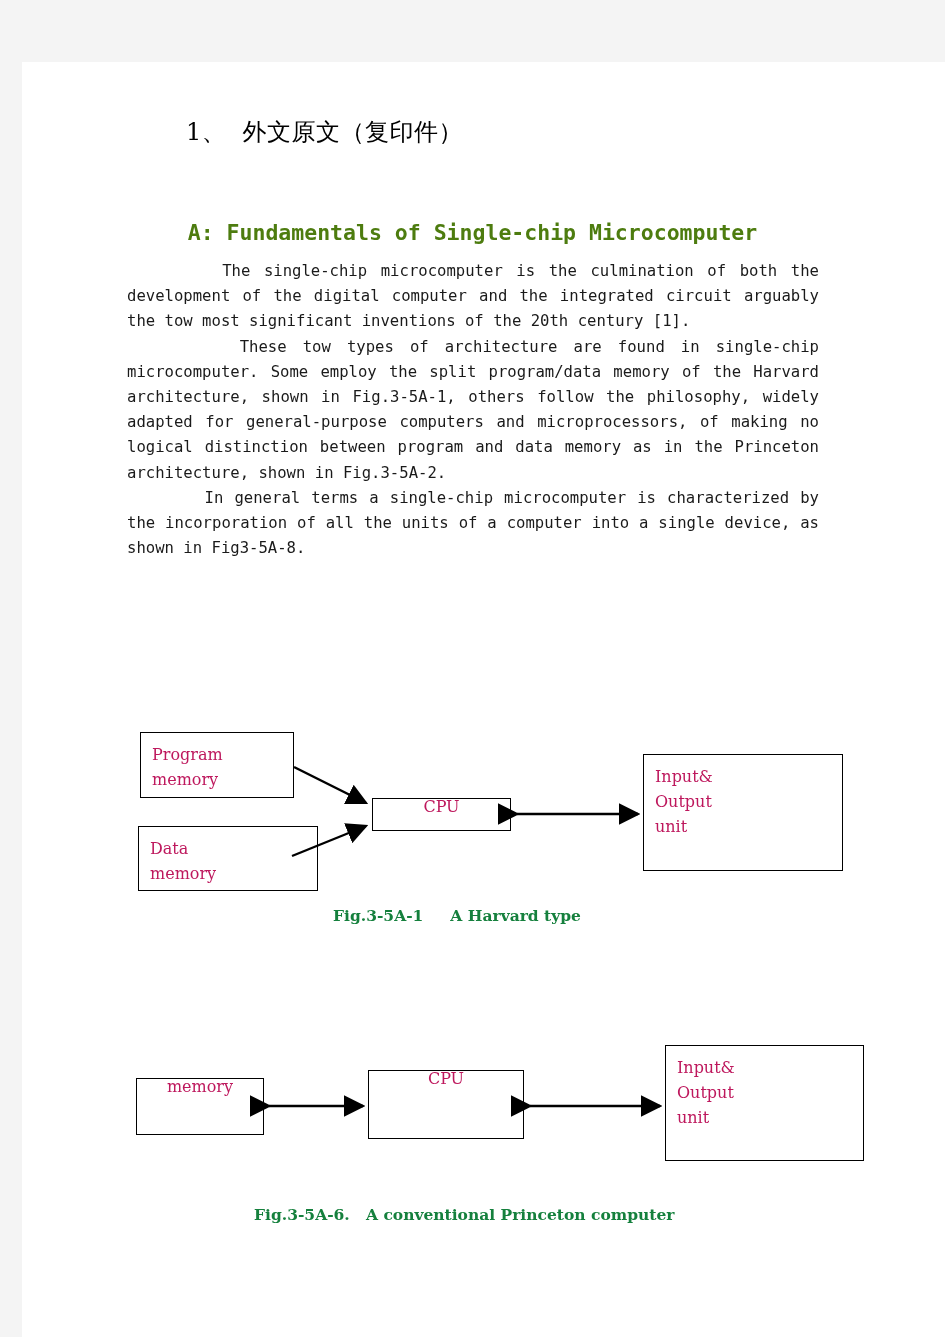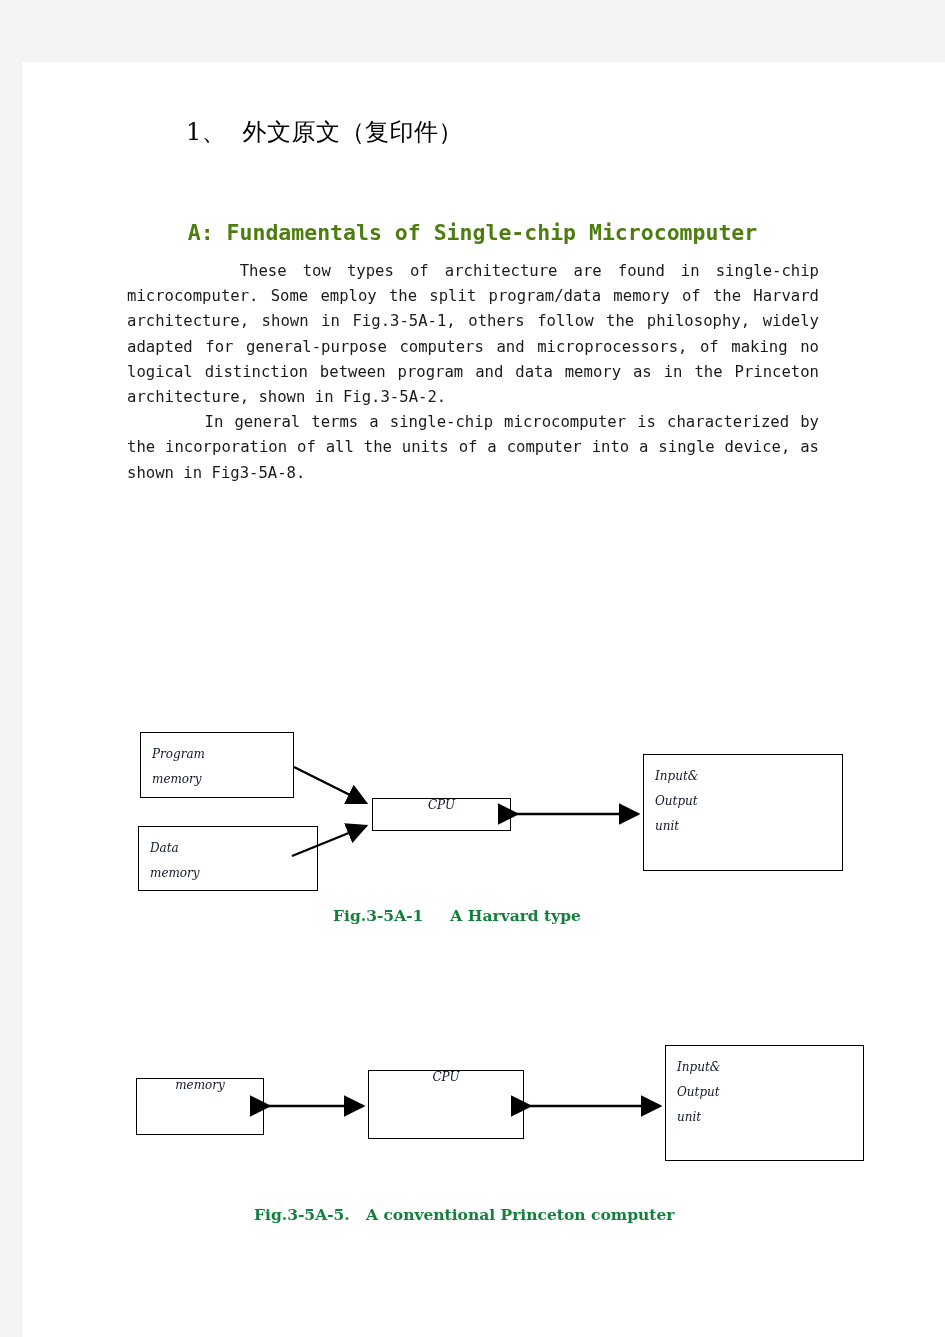--- a/index.html
+++ b/index.html
@@ -71,23 +71,22 @@
     word-spacing: 0px;
   }
 
   
   .fig-box {
     position: absolute;
     box-sizing: border-box;
     border: 1.5px solid #000;
     background: #fff;
     font-family: "DejaVu Serif", "Liberation Serif", serif;
-    font-size: 12px;
-    color: #0f172a;
-    font-style: italic;
+    font-size: 16px;
+    color: #be185d;
   }
   .fig-box .lines {
     padding: 9px 0 0 11px;
     line-height: 25px;
     white-space: pre-line;
   }
   .fig-box.centered {
     display: flex;
     align-items: flex-start;
     justify-content: center;
@@ -115,20 +114,21 @@
 <body>
 
 <div id="page">
   <div class="canvas">
 
     <div class="cn-heading">1、  外文原文（复印件）</div>
 
     <div class="doc-title">A: Fundamentals of Single-chip Microcomputer</div>
 
     <div class="body-block">
+      <p class="para">       The single-chip microcomputer is the culmination of both the development of the digital computer and the integrated circuit arguably the tow most significant inventions of the 20th century [1].</p>
       <p class="para">       These tow types of architecture are found in single-chip microcomputer. Some employ the split program/data memory of the Harvard architecture, shown in Fig.3-5A-1, others follow the philosophy, widely adapted for general-purpose computers and microprocessors, of making no logical distinction between program and data memory as in the Princeton architecture, shown in Fig.3-5A-2.</p>
       <p class="para">       In general terms a single-chip microcomputer is characterized by the incorporation of all the units of a computer into a single device, as shown in Fig3-5A-8.</p>
     </div>
 
     <div>
 
       <div class="fig-box" style="left:140px; top:732px; width:154px; height:66px;">
         <div class="lines">Program
 memory</div>
       </div>
@@ -187,17 +187,17 @@
 unit</div>
       </div>
 
       <svg class="arrows" width="945" height="1337">
 
         <line x1="269" y1="1106" x2="363" y2="1106" stroke="#000" stroke-width="2.4" marker-end="url(#ahs)" marker-start="url(#ahs)"></line>
 
         <line x1="530" y1="1106" x2="660" y2="1106" stroke="#000" stroke-width="2.4" marker-end="url(#ahs)" marker-start="url(#ahs)"></line>
       </svg>
 
-      <div class="fig-caption" style="left:254px; top:1205px;">Fig.3-5A-5.   A conventional Princeton computer</div>
+      <div class="fig-caption" style="left:254px; top:1205px;">Fig.3-5A-6.   A conventional Princeton computer</div>
     </div>
 
   </div>
 </div>
 
 </body></html>

